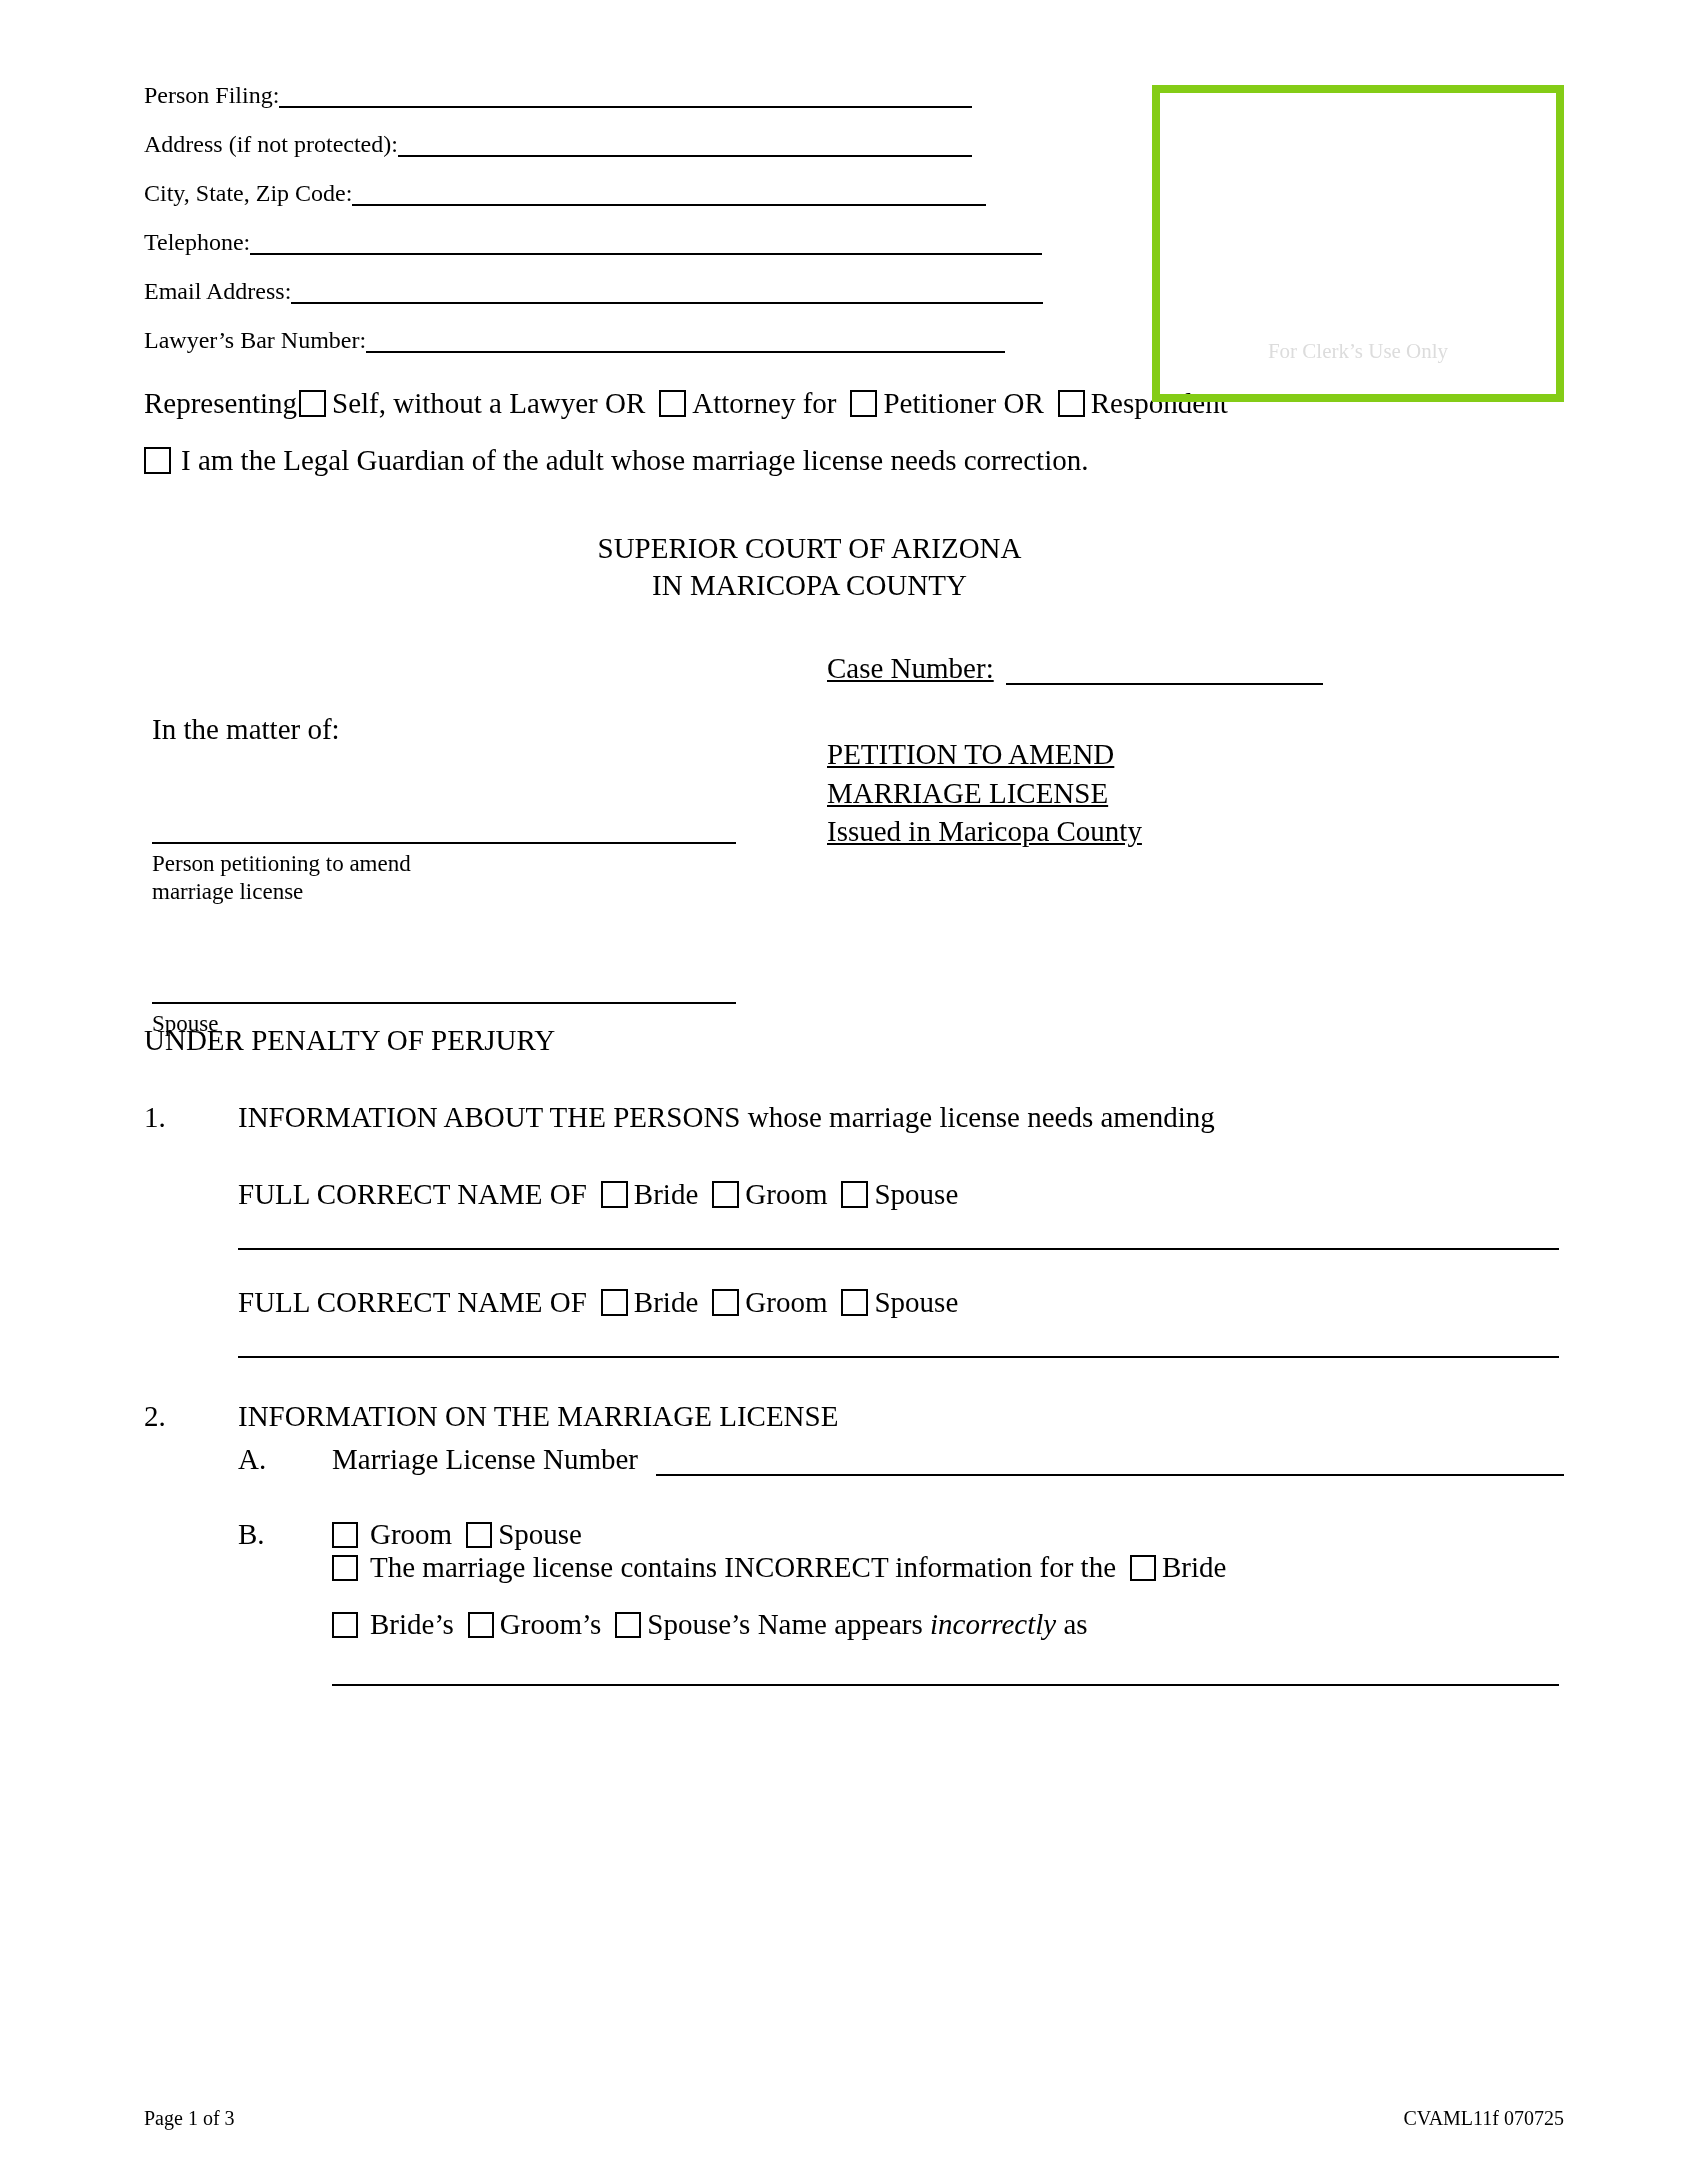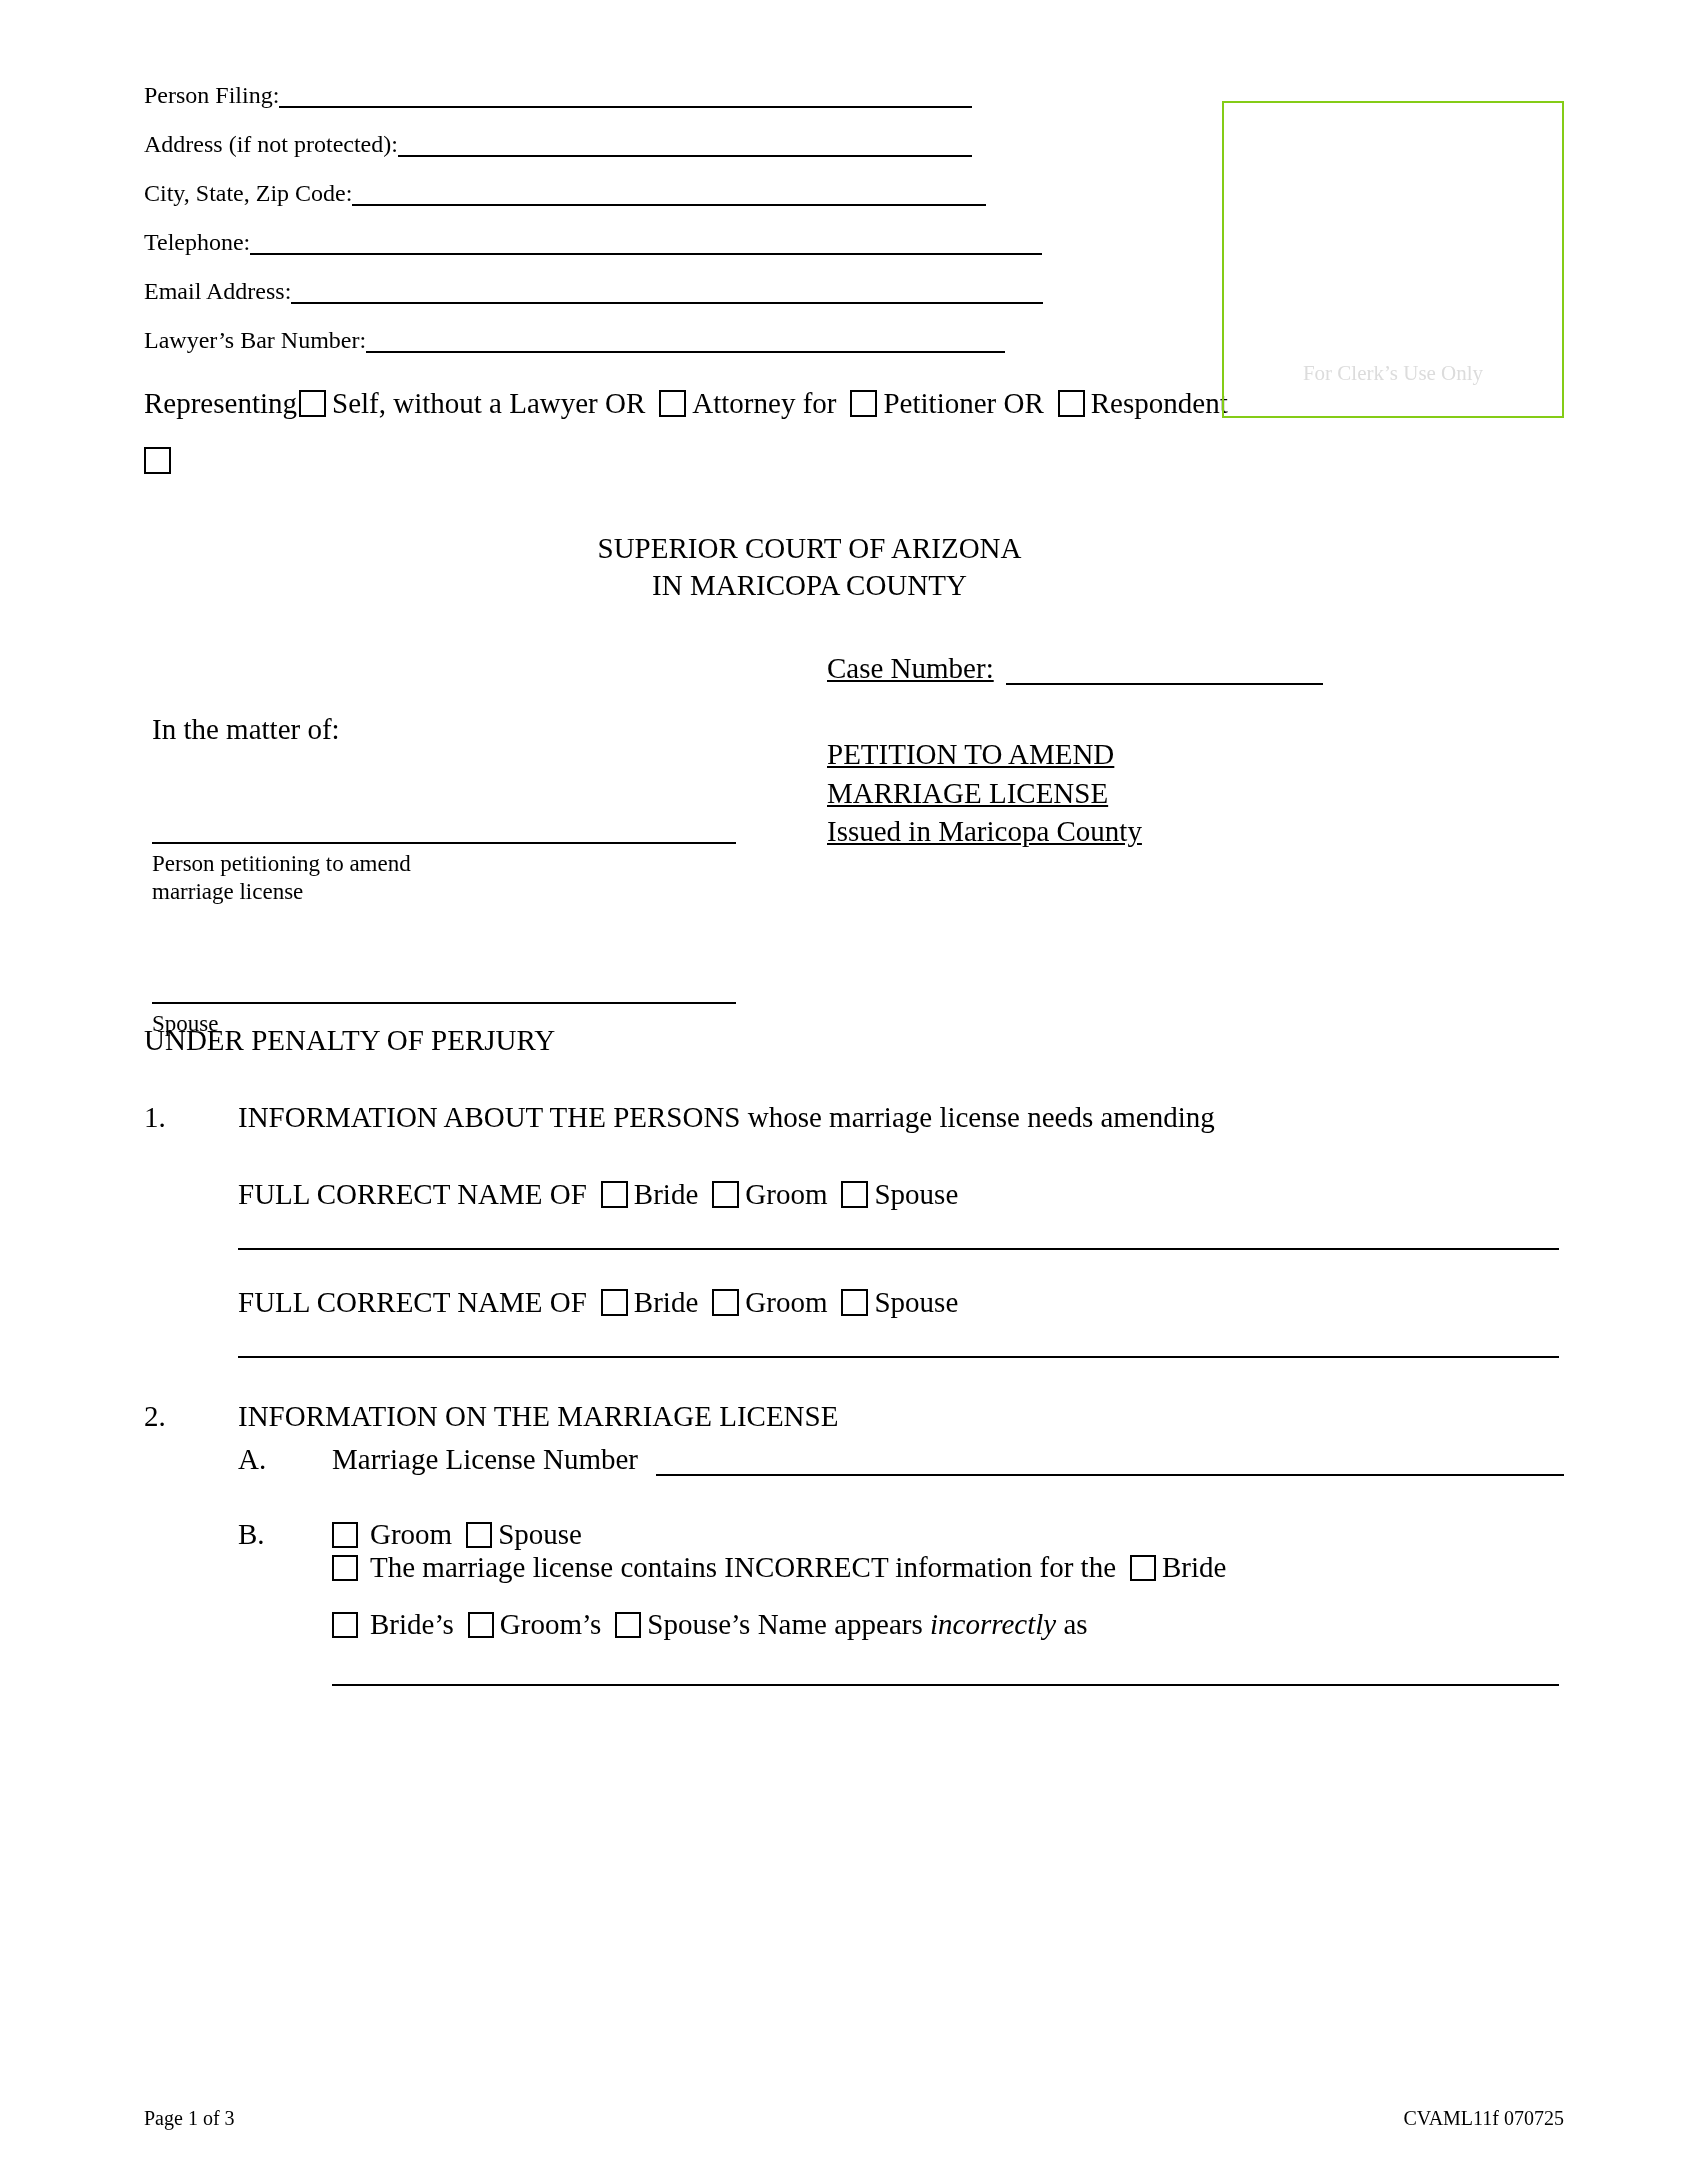--- a/index.html
+++ b/index.html
@@ -38,24 +38,24 @@
   }
   .field-line {
     flex: 0 0 auto;
     border-bottom: 2px solid #000;
     height: 27px;
   }
 
   .clerk-box {
     position: absolute;
     right: 0;
-    top: 22px;
-    width: 342px;
+    top: 6px;
+    width: 412px;
     height: 317px;
-    border: 2px solid #84cc16;
+    border: 8px solid #84cc16;
     box-sizing: border-box;
   }
   .clerk-text {
     position: absolute;
     bottom: 30px;
     left: 0;
     right: 0;
     text-align: center;
     font-size: 21px;
     color: #dcdcdc;
@@ -278,21 +278,21 @@
     <div class="clerk-box">
       <div class="clerk-text">For Clerk’s Use Only</div>
     </div>
   </div>
 
   <div class="rep-row">
     <span>Representing</span><span class="cb"></span><span>Self, without a Lawyer OR</span><span class="cb" style="margin-left:14px"></span><span>Attorney for</span><span class="cb" style="margin-left:14px"></span><span>Petitioner OR</span><span class="cb" style="margin-left:14px"></span><span>Respondent</span>
   </div>
 
   <div class="guardian-row">
-    <span class="cb" style="margin-left:0;margin-right:10px"></span>
+    <span class="cb" style="margin-left:0;margin-right:10px"></span><span>I am the Legal Guardian of the adult whose marriage license needs correction.</span>
   </div>
 
   <div class="court-title">
     <div>SUPERIOR COURT OF ARIZONA</div>
     <div>IN MARICOPA COUNTY</div>
   </div>
 
   <div class="caption">
     <div class="caption-left">
       <div class="matter-label">In the matter of:</div>

